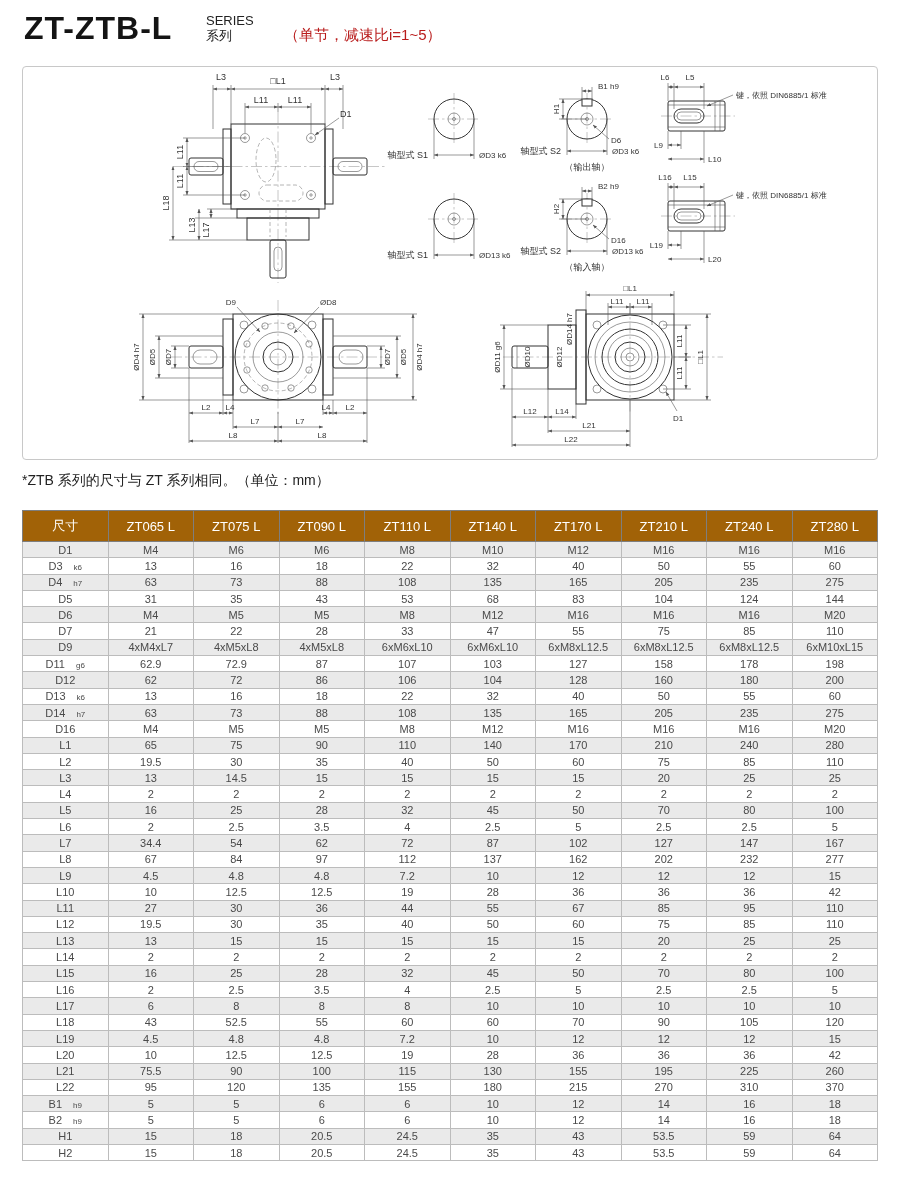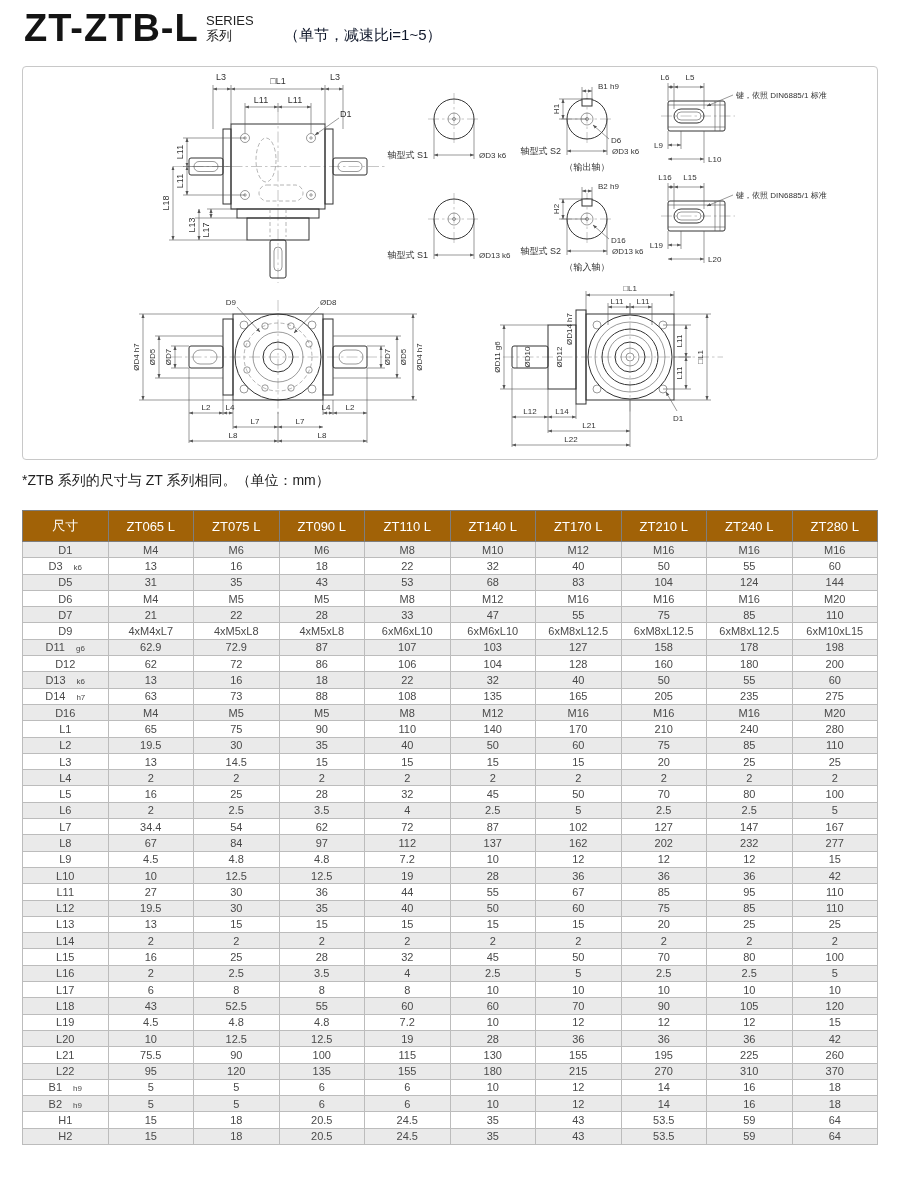--- a/index.html
+++ b/index.html
@@ -1,22 +1,22 @@
 <!DOCTYPE html>
 <html><head>
 <meta charset="utf-8">
 <style>
   html,body{margin:0;padding:0;background:#fff;}
   .page{position:relative;width:900px;height:1195px;background:#fff;
         font-family:"Liberation Sans",sans-serif;overflow:hidden;}
   
-  .hdr-title{position:absolute;left:24px;top:4px;margin:0;font-size:38px;line-height:48px;
+  .hdr-title{position:absolute;left:24px;top:4px;margin:0;font-size:32px;line-height:48px;
              font-weight:600;letter-spacing:1px;color:#141414;}
   .series-block{position:absolute;left:206px;top:13px;font-size:13px;line-height:15px;color:#222;}
-  .hdr-subtitle{position:absolute;left:284px;top:26px;font-size:15px;color:#0f172a;}
+  .hdr-subtitle{position:absolute;left:284px;top:26px;font-size:15px;color:#b91c1c;}
   
   .panel{position:absolute;left:22px;top:66px;width:854px;height:392px;
          border:1px solid #c8c8c8;border-radius:4px;background:#fff;}
   .panel svg{display:block;}
   svg text{font-family:"Liberation Sans",sans-serif;font-size:9px;fill:#333;}
   svg text.sm{font-size:8px;}
   .oln{fill:none;stroke:#333;stroke-width:1;}
   .oln2{fill:#fff;stroke:#333;stroke-width:1;}
   .thin{fill:none;stroke:#555;stroke-width:.6;}
   .dsh{fill:none;stroke:#777;stroke-width:.55;stroke-dasharray:4 2.5;}
@@ -366,20 +366,32 @@
           <td>16</td>
           <td>18</td>
           <td>22</td>
           <td>32</td>
           <td>40</td>
           <td>50</td>
           <td>55</td>
           <td>60</td>
         </tr>
         <tr>
+          <td><span>D4</span><span class="tol">h7</span></td>
+          <td>63</td>
+          <td>73</td>
+          <td>88</td>
+          <td>108</td>
+          <td>135</td>
+          <td>165</td>
+          <td>205</td>
+          <td>235</td>
+          <td>275</td>
+        </tr>
+        <tr>
           <td><span>D5</span></td>
           <td>31</td>
           <td>35</td>
           <td>43</td>
           <td>53</td>
           <td>68</td>
           <td>83</td>
           <td>104</td>
           <td>124</td>
           <td>144</td>

